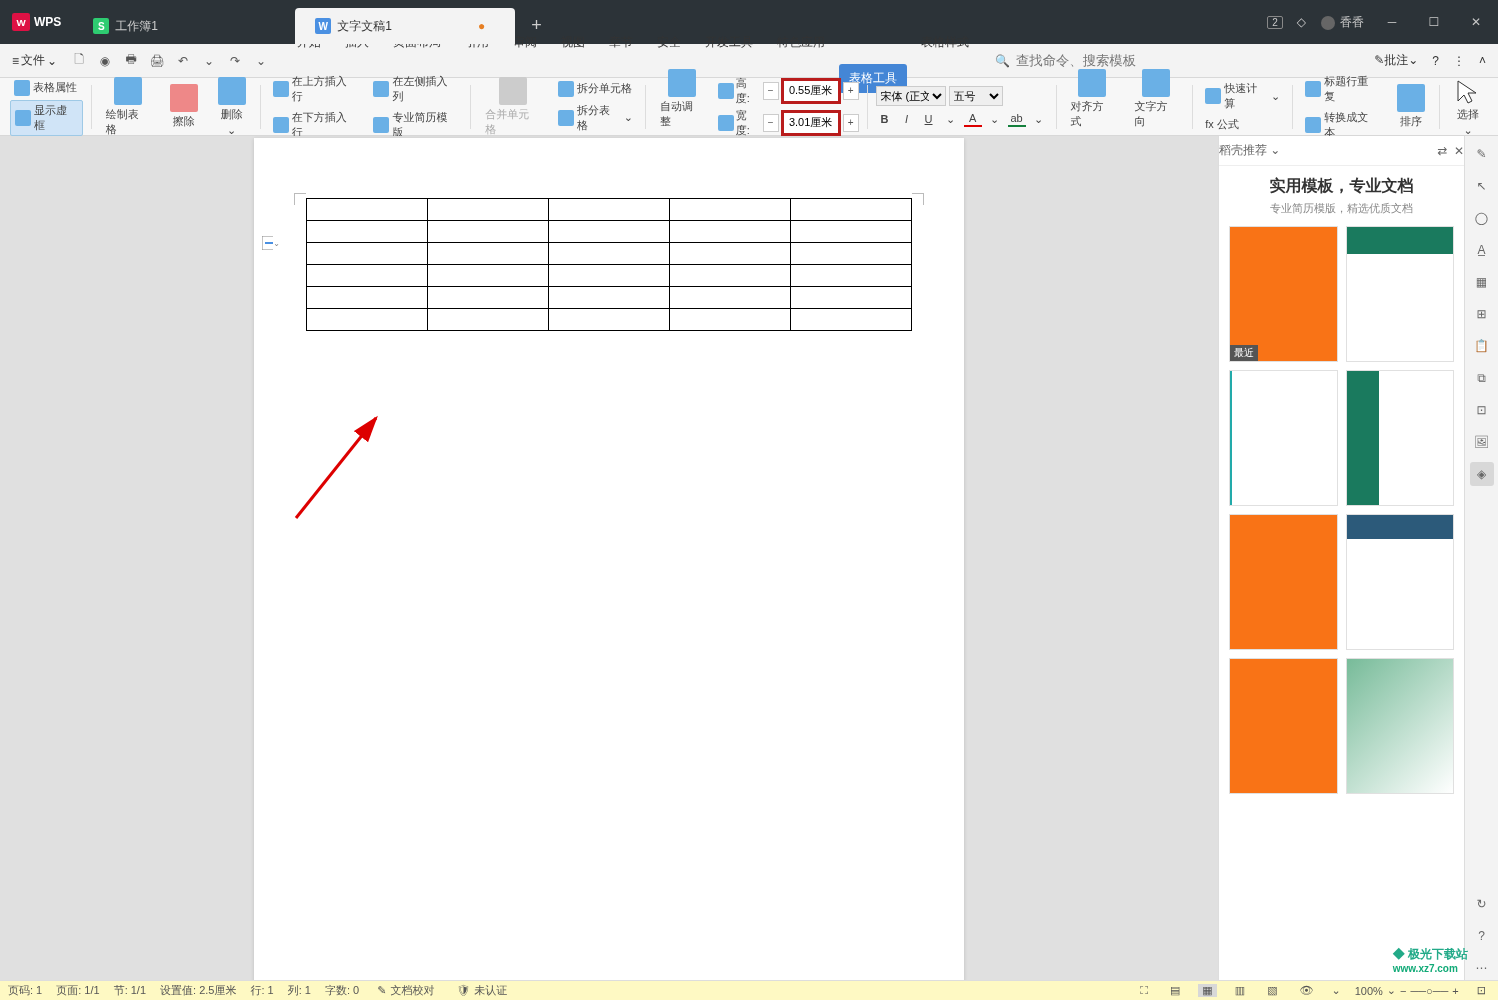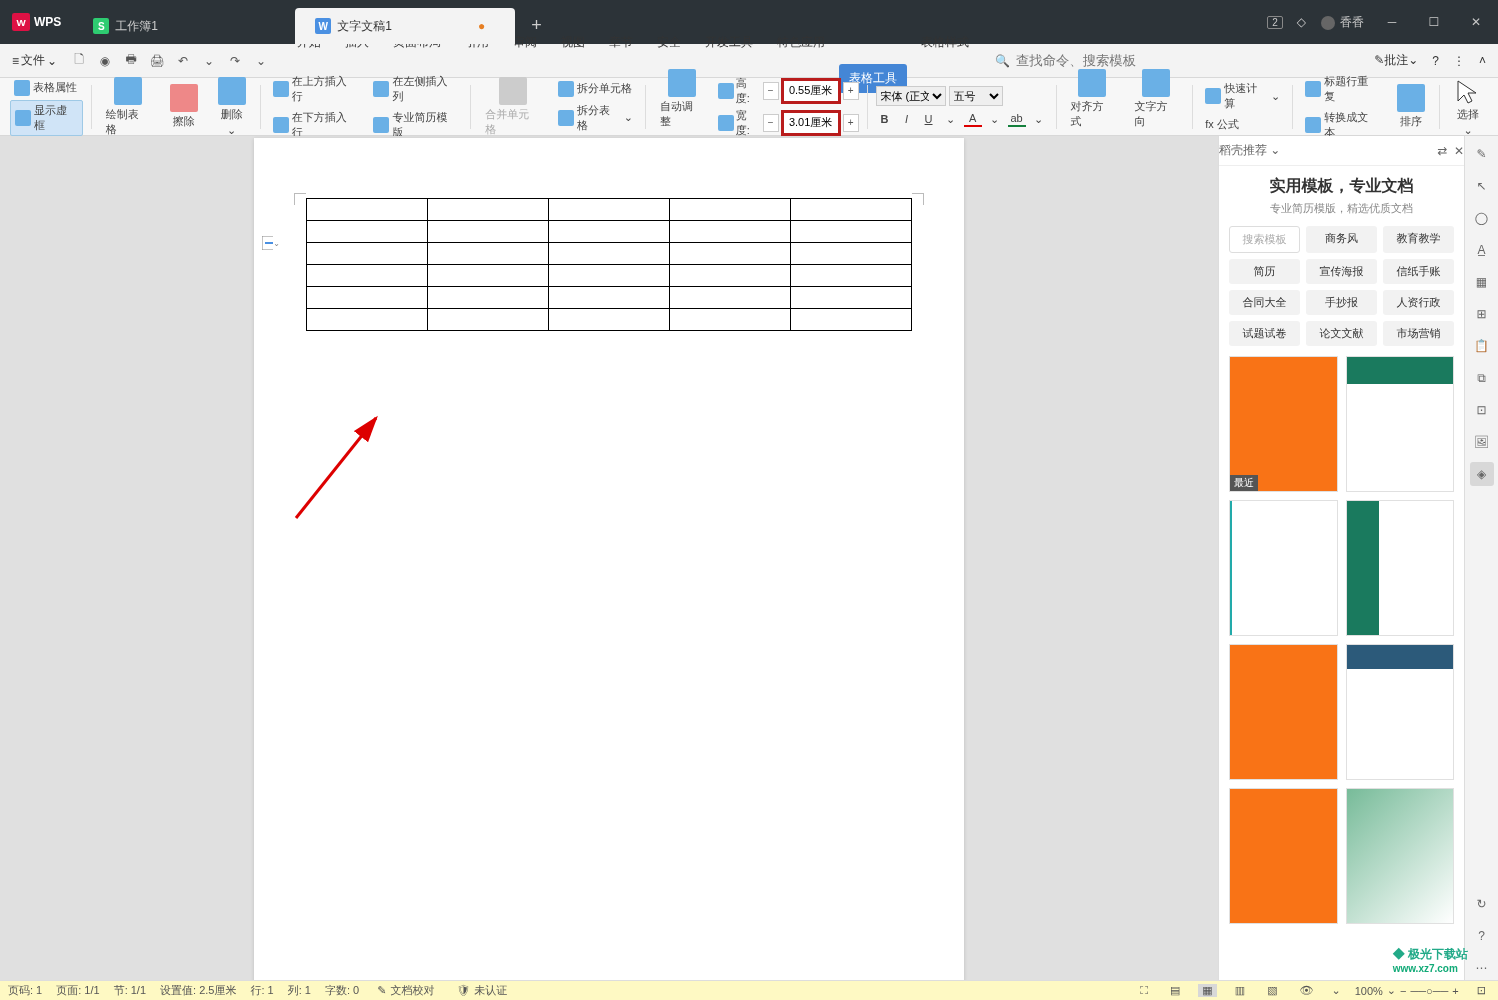--- a/index.html
+++ b/index.html
@@ -409,34 +409,20 @@
     <div class="panel-header">
       <span><span>稻壳推荐</span> ⌄</span>
       <span>
         <span>⇄</span>&nbsp;
         <span>✕</span>
       </span>
     </div>
     <div class="panel-body">
       <div class="promo-title">实用模板，专业文档</div>
       <div class="promo-sub">专业简历模版，精选优质文档</div>
-      <div class="chips">
-        <div class="chip search-chip">搜索模板</div>
-        <div class="chip">商务风</div>
-        <div class="chip">教育教学</div>
-        <div class="chip">简历</div>
-        <div class="chip">宣传海报</div>
-        <div class="chip">信纸手账</div>
-        <div class="chip">合同大全</div>
-        <div class="chip">手抄报</div>
-        <div class="chip">人资行政</div>
-        <div class="chip">试题试卷</div>
-        <div class="chip">论文文献</div>
-        <div class="chip">市场营销</div>
-      </div>
       <div class="template-grid">
         <div class="tmpl">
             <div class="badge-recent">最近</div>
           </div>
         <div class="tmpl" style="background:linear-gradient(#1a7a5e,#1a7a5e 20%,#fff 20%);"></div>
         <div class="tmpl" style="background:linear-gradient(90deg,#2aa 2%,#fff 2%);"></div>
         <div class="tmpl" style="background:linear-gradient(90deg,#1a7a5e 30%,#fff 30%);"></div>
         <div class="tmpl"></div>
         <div class="tmpl" style="background:linear-gradient(#2c5a7a,#2c5a7a 18%,#fff 18%);"></div>
         <div class="tmpl"></div>

